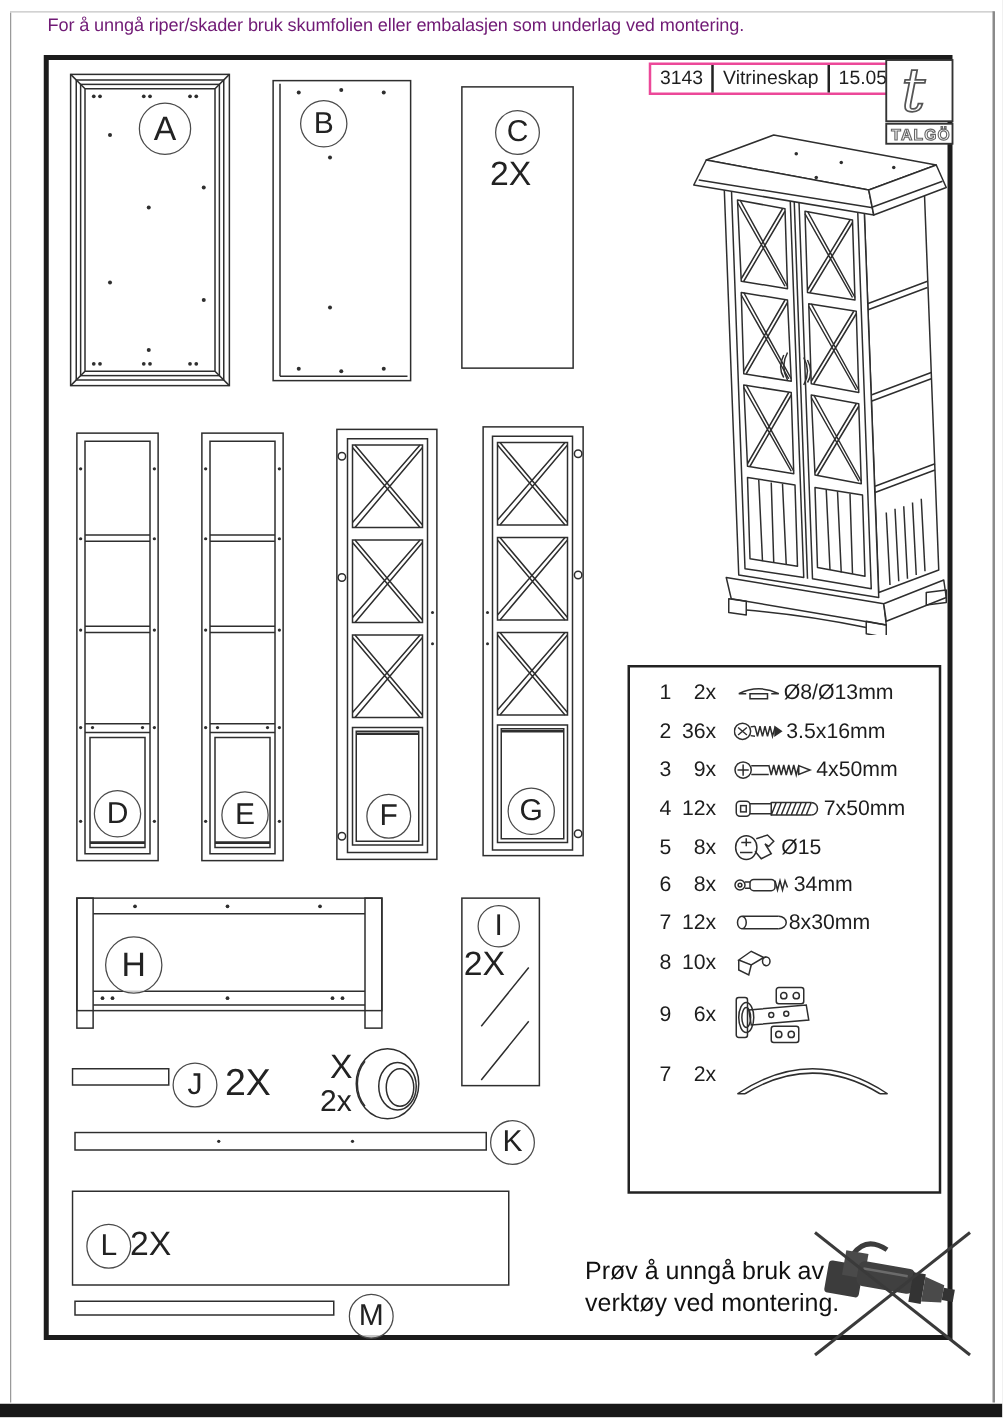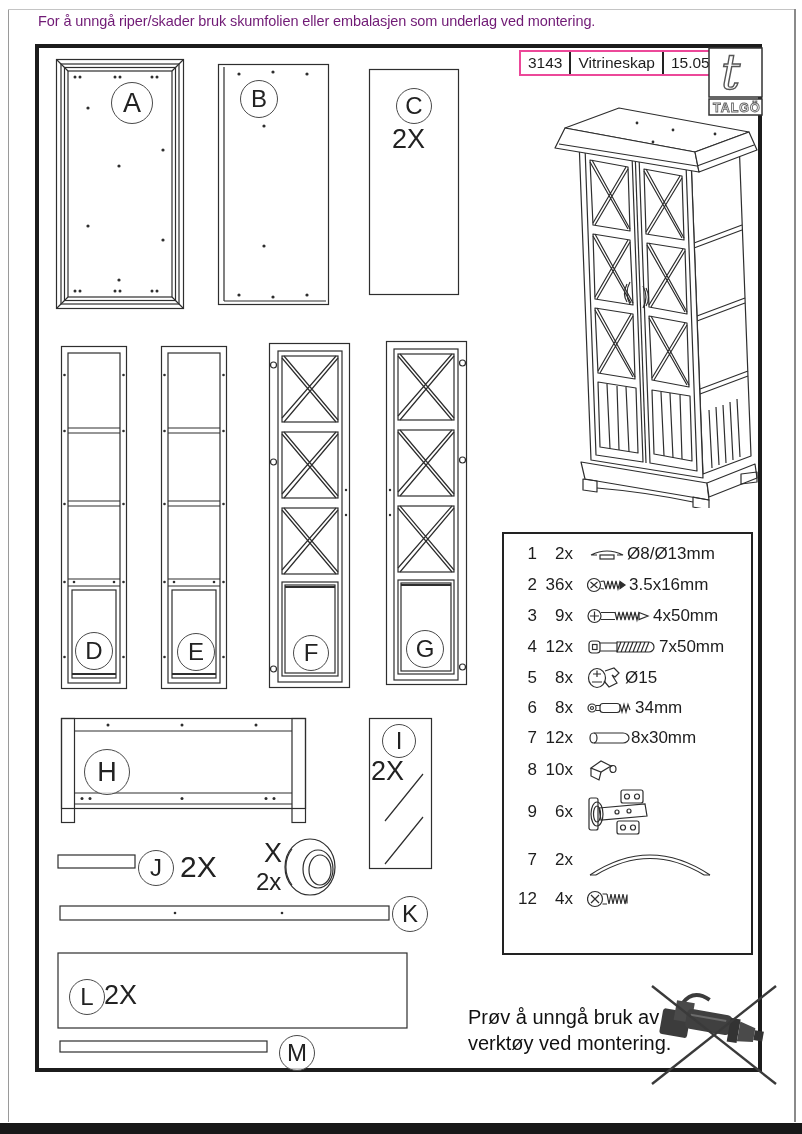--- a/index.html
+++ b/index.html
@@ -517,35 +517,20 @@
               <path d="M3,33 Q63,-7 123,33"></path>
               <path d="M9,33 Q63,0 117,33"></path>
               <path d="M3,33 L9,33 M117,33 L123,33"></path>
             </g>
           </svg>
     </span>
     <span class="hw-size"></span>
   </div>
 
 
-  <div class="hw-row" style="height:32px;">
-    <span class="hw-num">12</span>
-    <span class="hw-qty">4x</span>
-    <span class="hw-icon">
-      <svg width="48" height="22" viewBox="0 0 48 22">
-            <g class="lineart">
-              <circle cx="8" cy="11" r="7.5"></circle>
-              <path d="M4,7 L12,15 M4,15 L12,7"></path>
-              <path d="M15.5,6 L20,6 M15.5,16 L20,16"></path>
-              <path d="M20,6 L22,16 L24,6 L26,16 L28,6 L30,16 L32,6 L34,16 L36,6 L38,16 L40,7 M40,6.5 L40,15.5"></path>
-            </g>
-          </svg>
-    </span>
-    <span class="hw-size"></span>
-  </div>
 
 </div>
 
 <div class="note">
   <div>Prøv å unngå bruk av el.</div>
   <div>verktøy ved montering.</div>
 </div>
 
 <svg class="abs" style="left:648px;top:984px;z-index:6;" width="134" height="104" viewBox="0 0 134 104">
   <g transform="rotate(10 60 48)">

